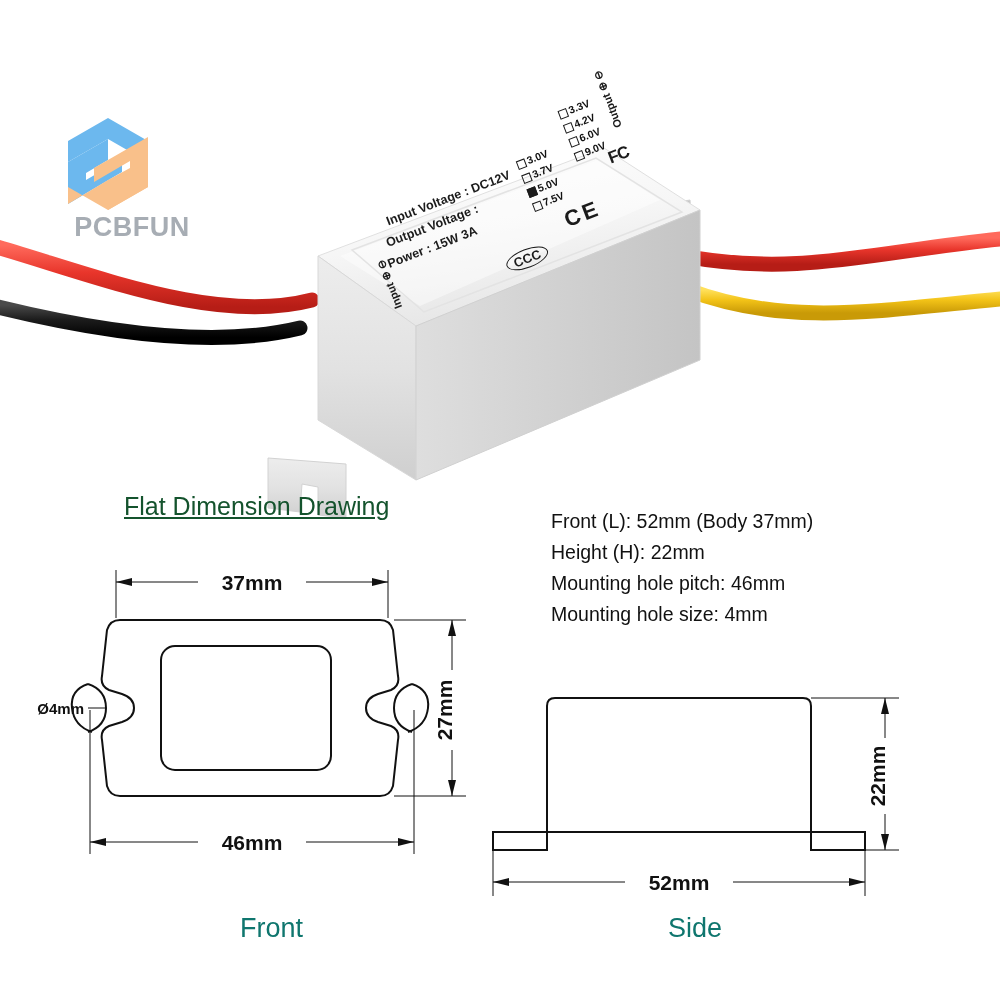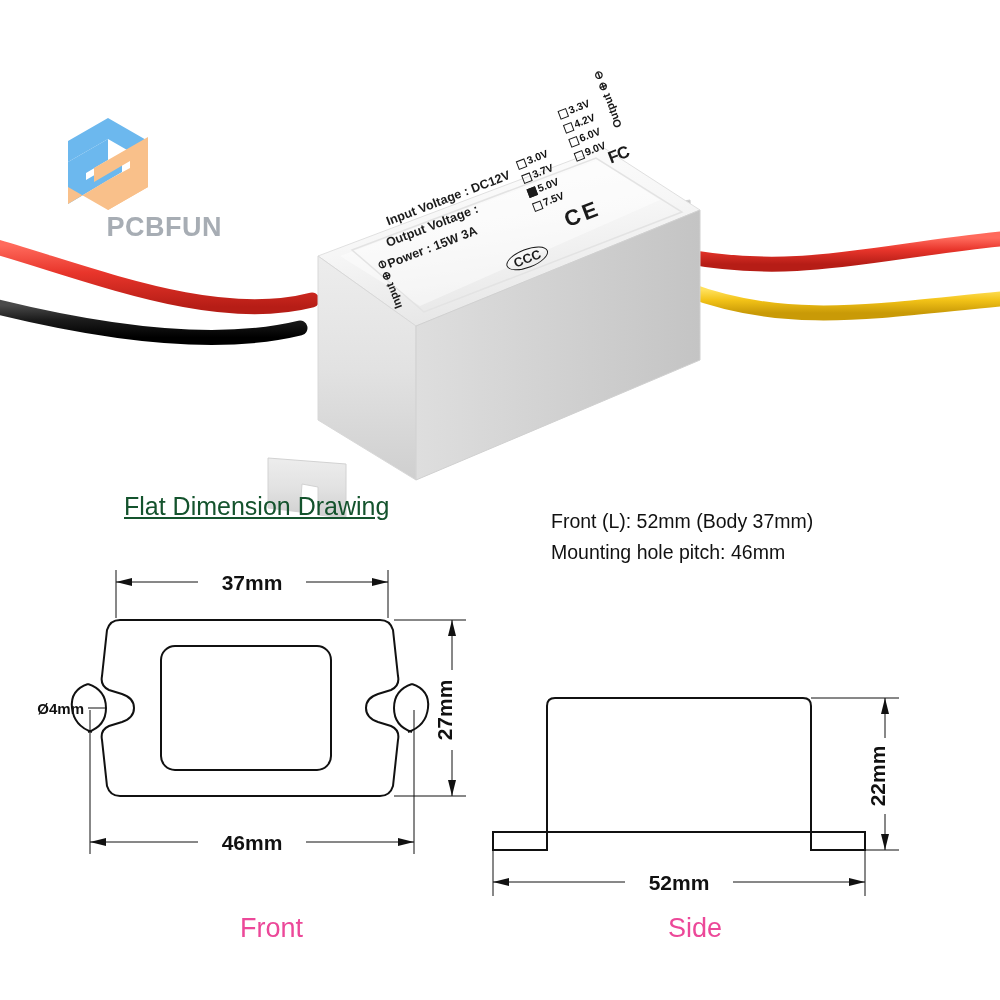--- a/index.html
+++ b/index.html
@@ -29,21 +29,21 @@
     left: 14px;
     top: 0;
     width: 104px;
     height: 104px;
   }
   #watermark .brand {
     position: absolute;
     left: 0;
     top: 100px;
     width: 180px;
-    text-align: right;
+    text-align: center;
     font-size: 27px;
     font-weight: bold;
     letter-spacing: 0.5px;
     color: #a7adb4;
   }
 
   
   #product-photo {
     position: absolute;
     left: 0;
@@ -141,21 +141,21 @@
   #side-view {
     position: absolute;
     left: 485px;
     top: 660px;
     width: 440px;
     height: 250px;
   }
   .view-caption {
     position: absolute;
     font-size: 27px;
-    color: #ec4899;
+    color: #0f766e;
     white-space: nowrap;
   }
   #caption-front { left: 240px; top: 913px; }
   #caption-side  { left: 668px; top: 913px; text-align: center; }
 
   svg { display: block; overflow: visible; }
   .dim-txt {
     font-family: "Liberation Sans", sans-serif;
     font-size: 21px;
     font-weight: bold;
@@ -290,21 +290,23 @@
 
     <div class="port-lbl" style="left:-18px; top:150px; transform:rotate(-90deg); transform-origin:left top;">Input ⊕ ⊖</div>
     <div class="port-lbl" style="left:252px; top:60px; transform:rotate(-90deg); transform-origin:left top;">Output ⊕ ⊖</div>
   </div>
 </div>
 
 <div id="flat-drawing-title">Flat Dimension Drawing</div>
 
 <div id="spec-list">
   <div class="spec-row">Front (L): 52mm (Body 37mm)</div>
+  <div class="spec-row">Height (H): 22mm</div>
   <div class="spec-row">Mounting hole pitch: 46mm</div>
+  <div class="spec-row">Mounting hole size: 4mm</div>
 </div>
 
 <div id="front-view">
   <svg width="460" height="320" viewBox="0 0 460 320">
     <g stroke="#111111" fill="none" stroke-width="2">
 
       <path d="
         M 72,62
         L 332,62
         Q 342,62 345,72

